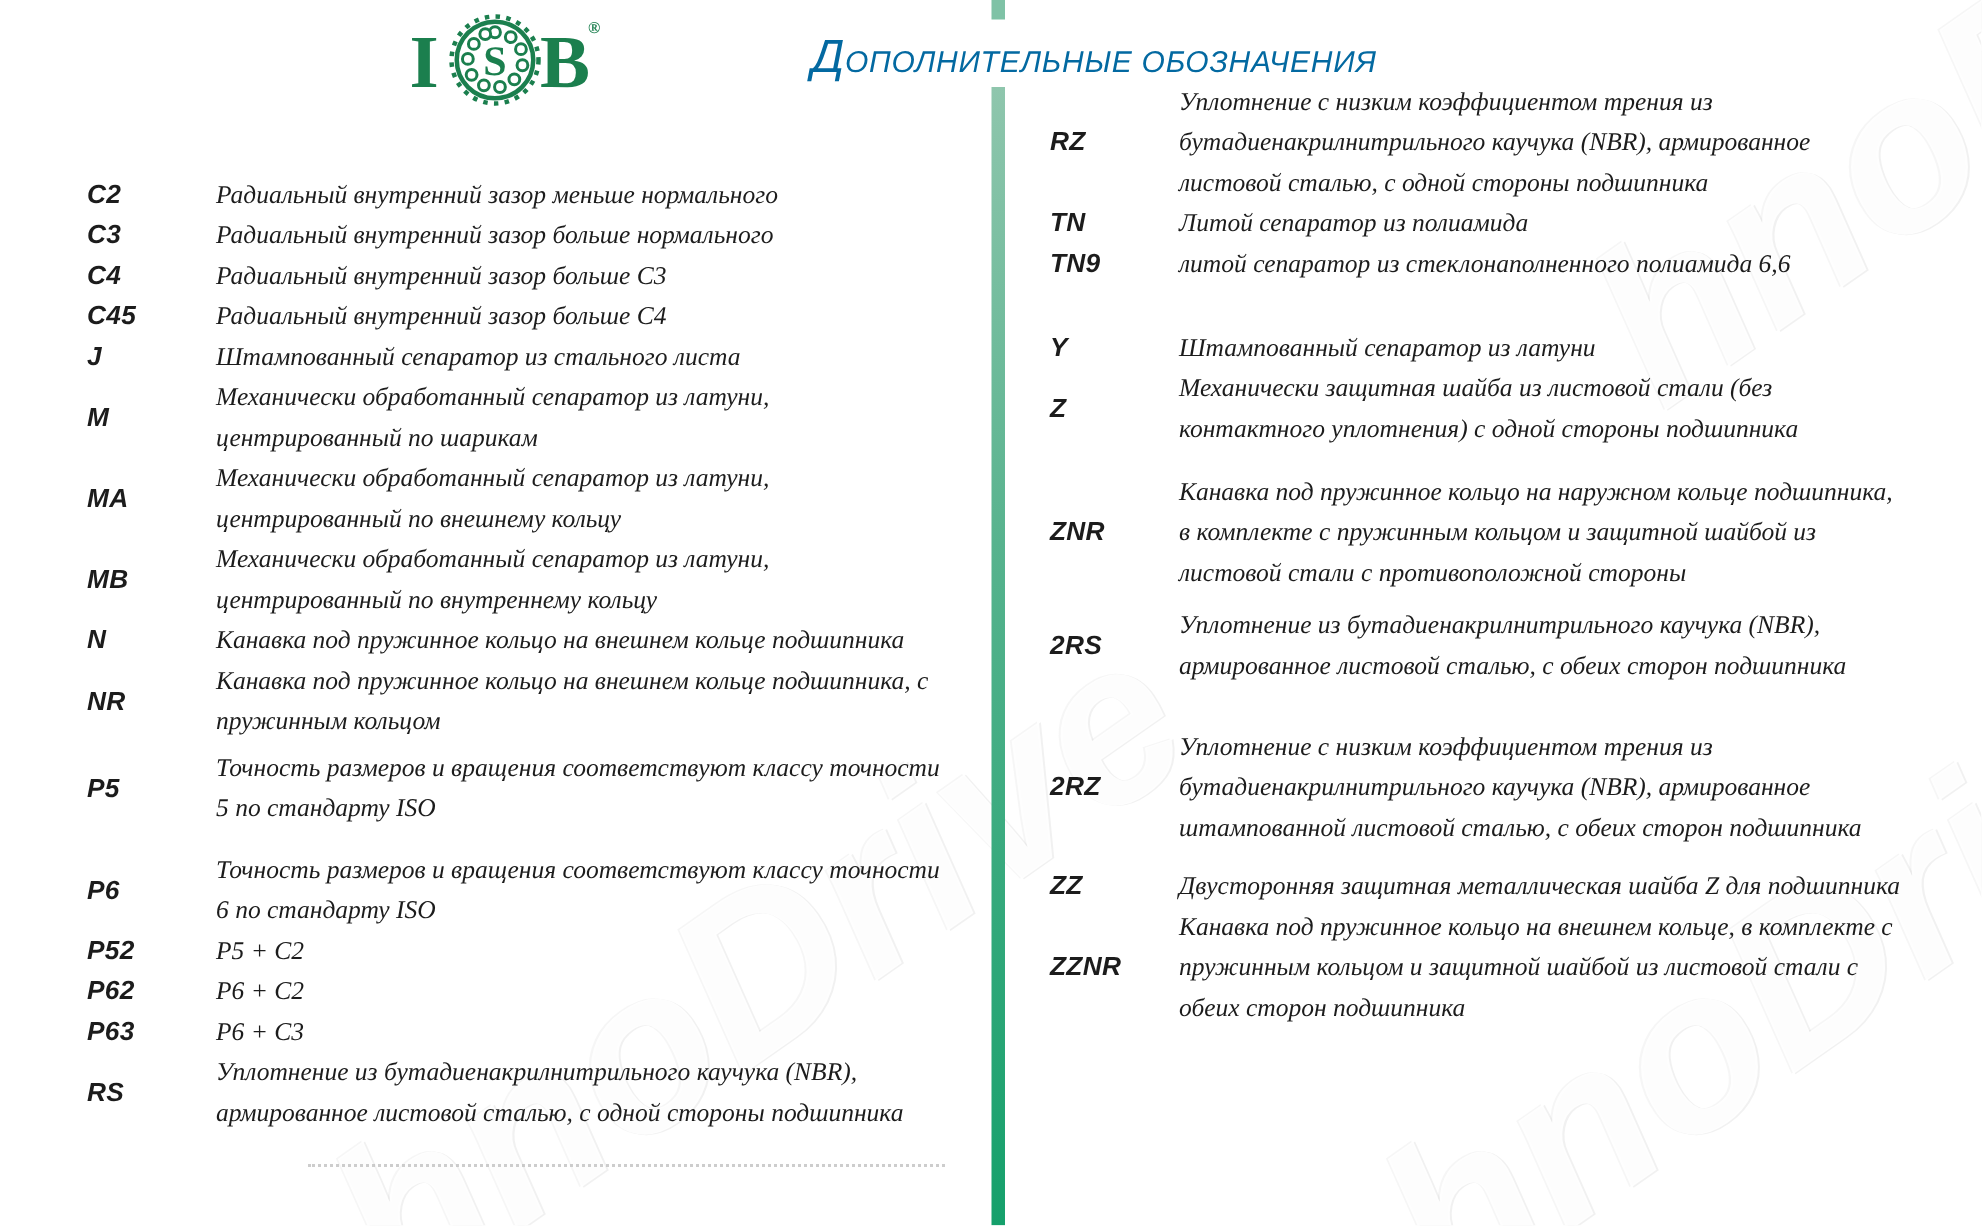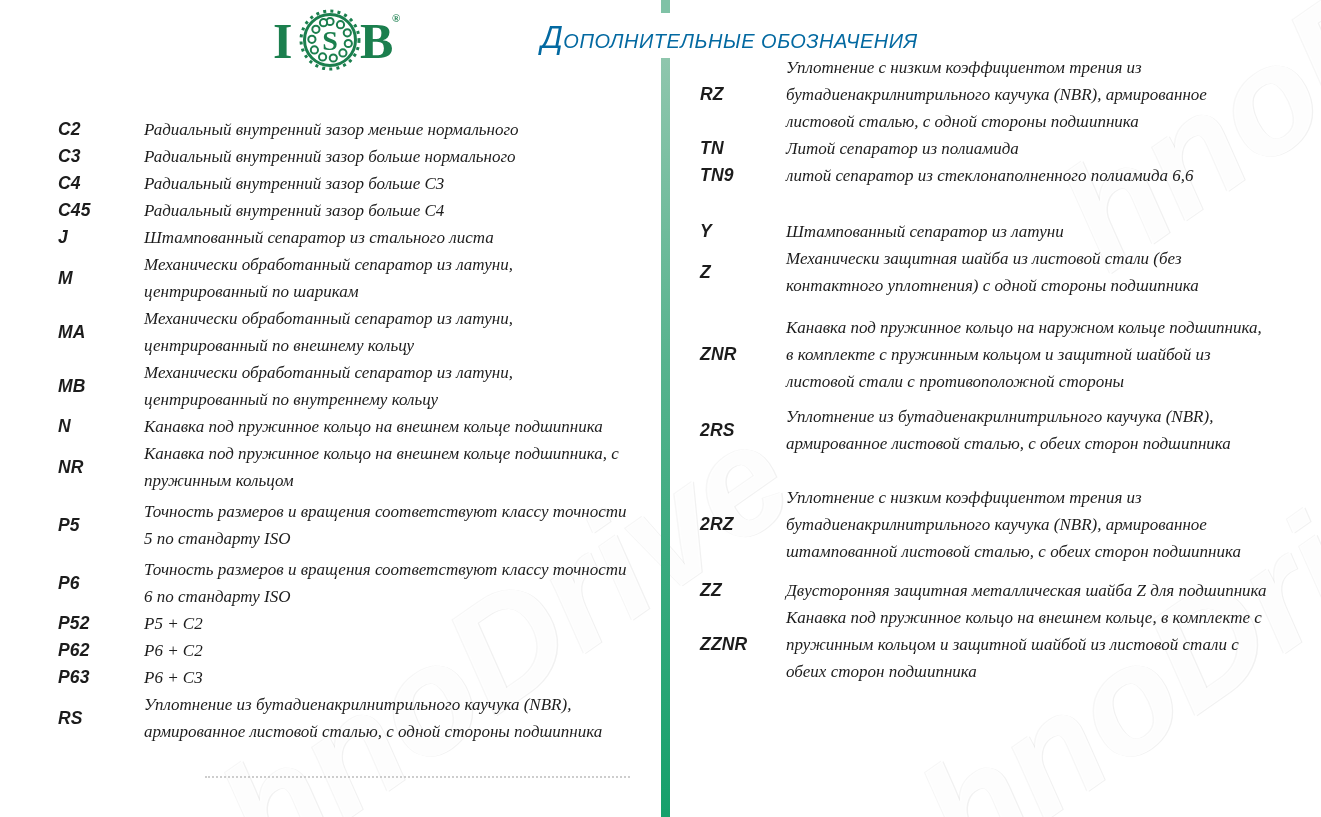--- a/index.html
+++ b/index.html
@@ -196,21 +196,21 @@
     <div class="row">
       <div class="code">NR</div>
       <div class="desc">Канавка под пружинное кольцо на внешнем кольце подшипника, с пружинным кольцом</div>
     </div>
 
     <div class="row" style="margin-top: 4px;">
       <div class="code">P5</div>
       <div class="desc">Точность размеров и вращения соответствуют классу точности 5 по стандарту ISO</div>
     </div>
 
-    <div class="row" style="margin-top: 4px;">
+    <div class="row" style="margin-top: 14px;">
       <div class="code">P6</div>
       <div class="desc">Точность размеров и вращения соответствуют классу точности 6 по стандарту ISO</div>
     </div>
 
     <div class="row">
       <div class="code">P52</div>
       <div class="desc">P5 + C2</div>
     </div>
 
     <div class="row">

